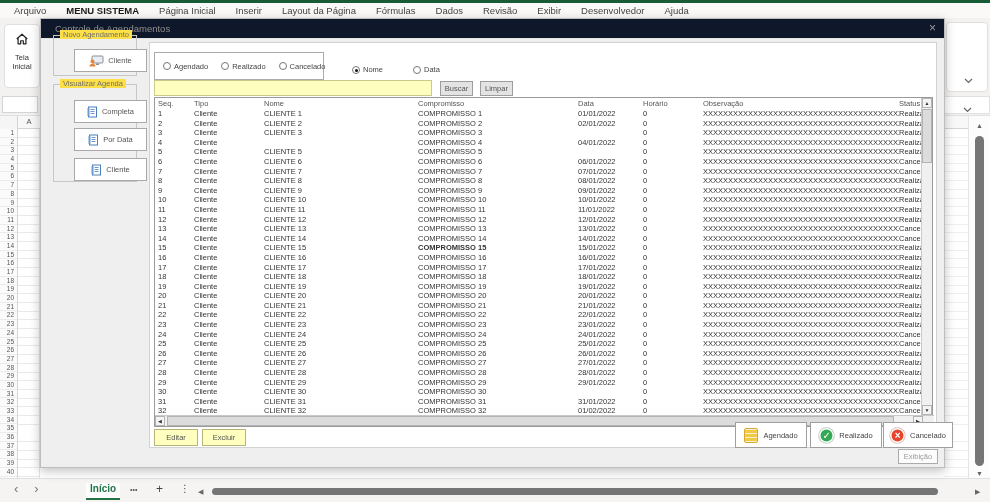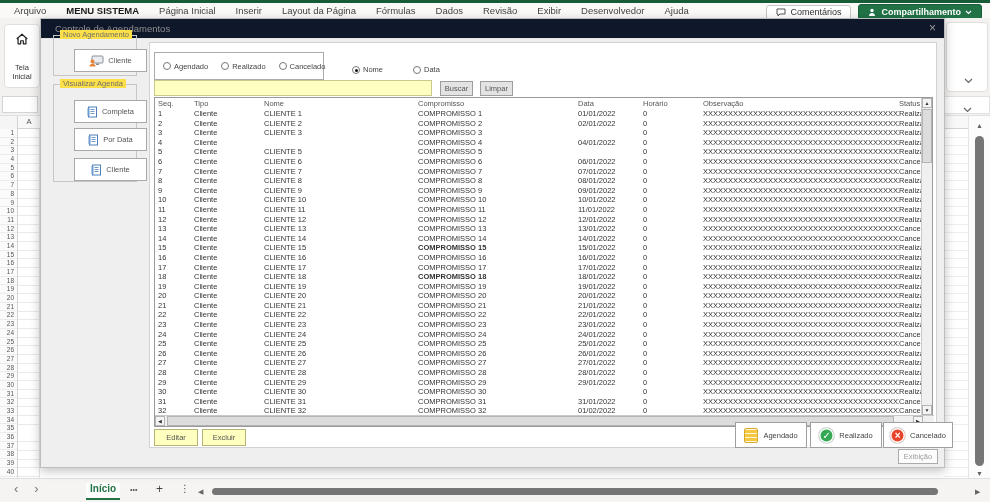--- a/index.html
+++ b/index.html
@@ -12,21 +12,21 @@
   .tab-bar { position:absolute; left:0; top:3px; width:990px; height:15px; background:#faf9f8; display:flex; align-items:center; }
   .rtabs { display:flex; gap:20px; margin-left:14px; align-items:center; }
   .rtab { font-size:9.5px; color:#444; white-space:nowrap; cursor:default; }
   .rtab.active { font-weight:bold; color:#1b1b1b; }
   .tab-right { position:absolute; right:8px; top:1px; display:flex; gap:7px; align-items:center; }
   .comments-btn { display:flex; align-items:center; gap:4px; height:15px; padding:0 9px; background:#fff; border:1px solid #c8c6c4; border-radius:3px; font-size:9px; color:#333; }
   .share-btn { display:flex; align-items:center; gap:4px; height:16px; padding:0 9px; background:#217346; border:1px solid #185C37; border-radius:3px; font-size:9px; color:#fff; font-weight:bold; }
   .ribbon-area { position:absolute; left:0; top:18px; width:990px; height:76px; background:#f3f2f1; }
   .home-card { position:absolute; left:4px; top:6px; width:36px; height:64px; background:#fff; border:1px solid #e1dfdd; border-radius:4px; text-align:center; }
   .home-card svg { margin-top:7px; }
-  .home-label { font-size:7.5px; color:#333; line-height:9px; margin-top:13px; }
+  .home-label { font-size:7.5px; color:#333; line-height:9px; margin-top:3px; }
   .ribbon-right-card { position:absolute; right:2px; top:4px; width:42px; height:70px; background:#fff; border:1px solid #e1dfdd; border-radius:4px; }
   .collapse-chev { position:absolute; bottom:3px; right:14px; }
   .formula-row { position:absolute; left:0; top:94px; width:990px; height:22px; background:#f3f2f1; border-bottom:1px solid #e0e0e0; }
   .name-box { position:absolute; left:2px; top:2px; width:36px; height:17px; background:#fff; border:1px solid #d6d4d2; }
   .fx-right { position:absolute; right:0; top:2px; width:46px; height:18px; background:#fff; border:1px solid #e3e1df; }
   .fx-chev { position:absolute; right:18px; top:5px; }
   .grid-area { position:absolute; left:0; top:116px; width:990px; height:362px; background:#fff; }
   .col-header-strip { position:absolute; left:0; top:0; width:990px; height:13px; background:#f8f8f8; border-bottom:1px solid #d4d4d4; }
   .corner-box { position:absolute; left:0; top:0; width:18px; height:13px; border-right:1px solid #d4d4d4; background:#f5f5f5; }
   .col-a-label { position:absolute; left:18px; top:1px; width:22px; text-align:center; font-size:7.5px; color:#555; }
@@ -112,38 +112,20 @@
         <span class="rtab">Página Inicial</span>
         <span class="rtab">Inserir</span>
         <span class="rtab">Layout da Página</span>
         <span class="rtab">Fórmulas</span>
         <span class="rtab">Dados</span>
         <span class="rtab">Revisão</span>
         <span class="rtab">Exibir</span>
         <span class="rtab">Desenvolvedor</span>
         <span class="rtab">Ajuda</span>
       </div>
-    <div class="tab-right">
-      <div class="comments-btn">
-        <svg width="10" height="9" viewBox="0 0 10 9">
-            <path d="M1 1h8v5H4L2 8V6H1z" fill="none" stroke="#555" stroke-width="1"></path>
-          </svg>
-        <span>Comentários</span>
-      </div>
-      <div class="share-btn">
-        <svg width="9" height="9" viewBox="0 0 9 9">
-            <circle cx="4" cy="2.5" r="1.7" fill="#fff"></circle>
-            <path d="M1 8c0-1.8 1.4-3 3-3s3 1.2 3 3z" fill="#fff"></path>
-          </svg>
-        <span>Compartilhamento</span>
-        <svg width="7" height="5" viewBox="0 0 7 5">
-            <path d="M1 1l2.5 2.5L6 1" fill="none" stroke="#fff" stroke-width="1.2"></path>
-          </svg>
-      </div>
-    </div>
   </div>
 
   <div class="ribbon-area">
     <div class="home-card">
       <svg width="16" height="14" viewBox="0 0 18 16">
           <path d="M3 8 L9 2.5 L15 8 M4.5 7 V13.5 H7.5 V10 H10.5 V13.5 H13.5 V7" fill="none" stroke="#222" stroke-width="1.4" stroke-linejoin="round"></path>
         </svg>
       <div class="home-label">
         <span>Tela</span><br>
         <span>Inicial</span>
@@ -494,21 +476,21 @@
               <span class="tcell" style="width: 160px;">COMPROMISSO 17</span>
               <span class="tcell" style="width: 65px;">17/01/2022</span>
               <span class="tcell" style="width: 60px;">0</span>
               <span class="tcell" style="width: 196px;">XXXXXXXXXXXXXXXXXXXXXXXXXXXXXXXXXXXXXXXXXXXXXX</span>
               <span class="tcell" style="width: 27px;">Realizado</span>
             </div>
             <div class="trow">
               <span class="tcell" style="width: 36px;">18</span>
               <span class="tcell" style="width: 70px;">Cliente</span>
               <span class="tcell" style="width: 154px;">CLIENTE 18</span>
-              <span class="tcell" style="width: 160px; font-weight: bold;">COMPROMISSO 18</span>
+              <span class="tcell" style="width: 160px;">COMPROMISSO 18</span>
               <span class="tcell" style="width: 65px;">18/01/2022</span>
               <span class="tcell" style="width: 60px;">0</span>
               <span class="tcell" style="width: 196px;">XXXXXXXXXXXXXXXXXXXXXXXXXXXXXXXXXXXXXXXXXXXXXX</span>
               <span class="tcell" style="width: 27px;">Realizado</span>
             </div>
             <div class="trow">
               <span class="tcell" style="width: 36px;">19</span>
               <span class="tcell" style="width: 70px;">Cliente</span>
               <span class="tcell" style="width: 154px;">CLIENTE 19</span>
               <span class="tcell" style="width: 160px;">COMPROMISSO 19</span>

